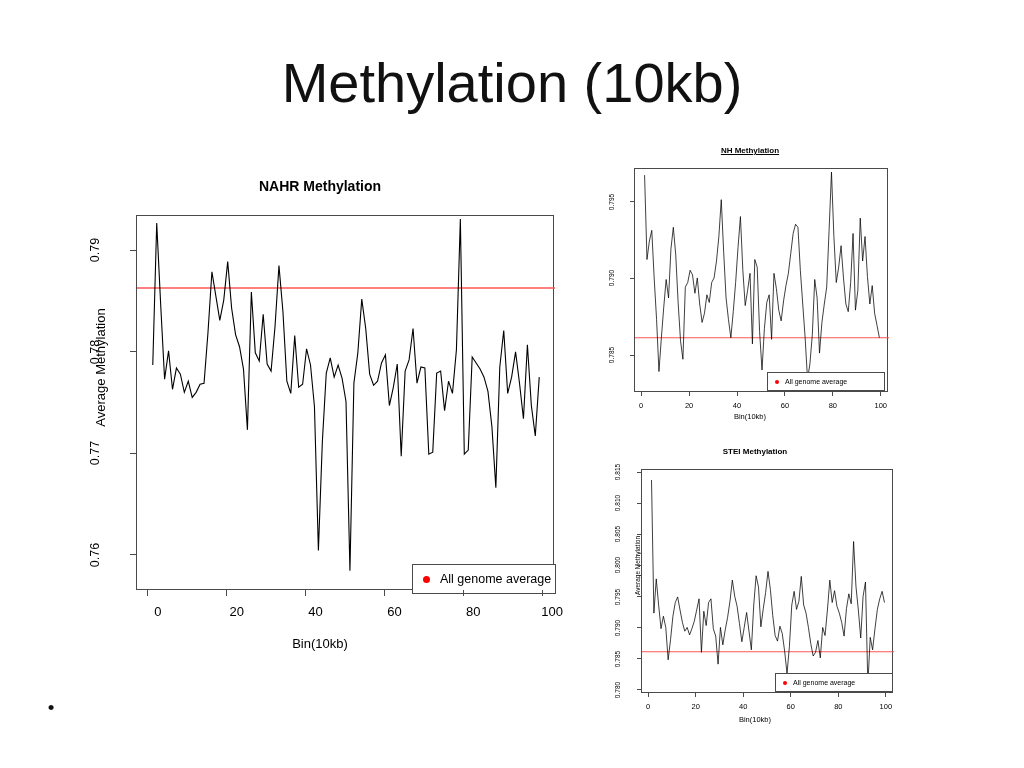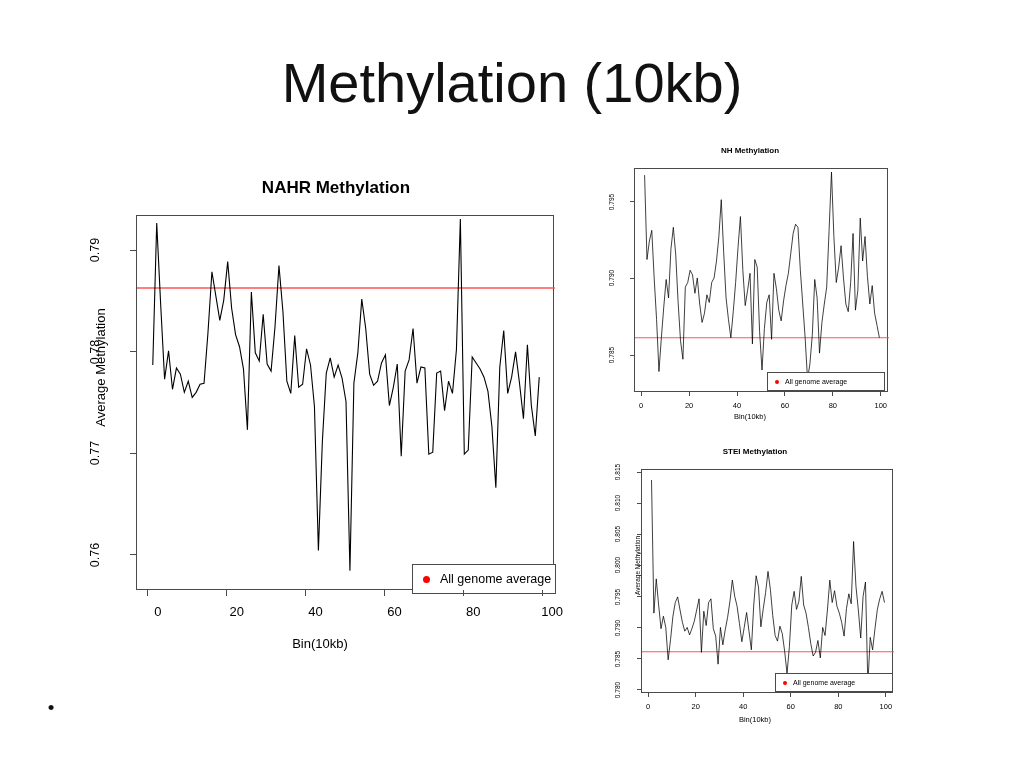--- a/index.html
+++ b/index.html
@@ -38,34 +38,34 @@
   .xtick{position:absolute;color:#000;text-align:center;}
   .tickmark{position:absolute;background:#4a4a4a;}
   .series{position:absolute;left:0;top:0;}
   .legend{position:absolute;border:1px solid #4a4a4a;background:#fff;
           display:flex;align-items:center;box-sizing:border-box;}
   .legend-dot{border-radius:50%;background:#ff0000;flex:none;}
   .legend-text{color:#000;white-space:nowrap;}
 
   
   #chart-nahr{left:70px;top:170px;width:500px;height:495px;}
-  #chart-nahr .ctitle{left:16px;top:8px;width:500px;font-size:17px;}
+  #chart-nahr .ctitle{left:0;top:8px;width:500px;font-size:14px;}
   #chart-nahr .plotbox{left:66px;top:45px;width:418px;height:375px;}
   #chart-nahr .ylab{left:-55px;top:190px;width:170px;text-align:center;
                     font-size:13px;transform:rotate(-90deg);}
   #chart-nahr .ytick{font-size:12.5px;}
   #chart-nahr .xtick{font-size:13px;width:60px;}
   #chart-nahr .xlab{left:0;top:466px;width:500px;font-size:13px;}
   #chart-nahr .legend{left:342px;top:394px;width:144px;height:30px;padding-left:10px;gap:10px;}
   #chart-nahr .legend-dot{width:7px;height:7px;}
   #chart-nahr .legend-text{font-size:12.5px;}
 
   
   #chart-nh{left:600px;top:140px;width:300px;height:290px;}
-  #chart-nh .ctitle{left:0;top:6px;width:300px;font-size:8px;}
+  #chart-nh .ctitle{left:0;top:6px;width:300px;font-size:8px;text-decoration:underline;}
   #chart-nh .plotbox{left:34px;top:28px;width:254px;height:224px;}
   #chart-nh .ylab{left:-24px;top:120px;width:120px;text-align:center;
                   font-size:6.5px;transform:rotate(-90deg);}
   #chart-nh .ytick{font-size:6.5px;}
   #chart-nh .xtick{font-size:7.5px;width:40px;}
   #chart-nh .xlab{left:0;top:272px;width:300px;font-size:7.5px;}
   #chart-nh .legend{left:167px;top:232px;width:118px;height:19px;padding-left:7px;gap:6px;}
   #chart-nh .legend-dot{width:4px;height:4px;}
   #chart-nh .legend-text{font-size:7px;}
 

